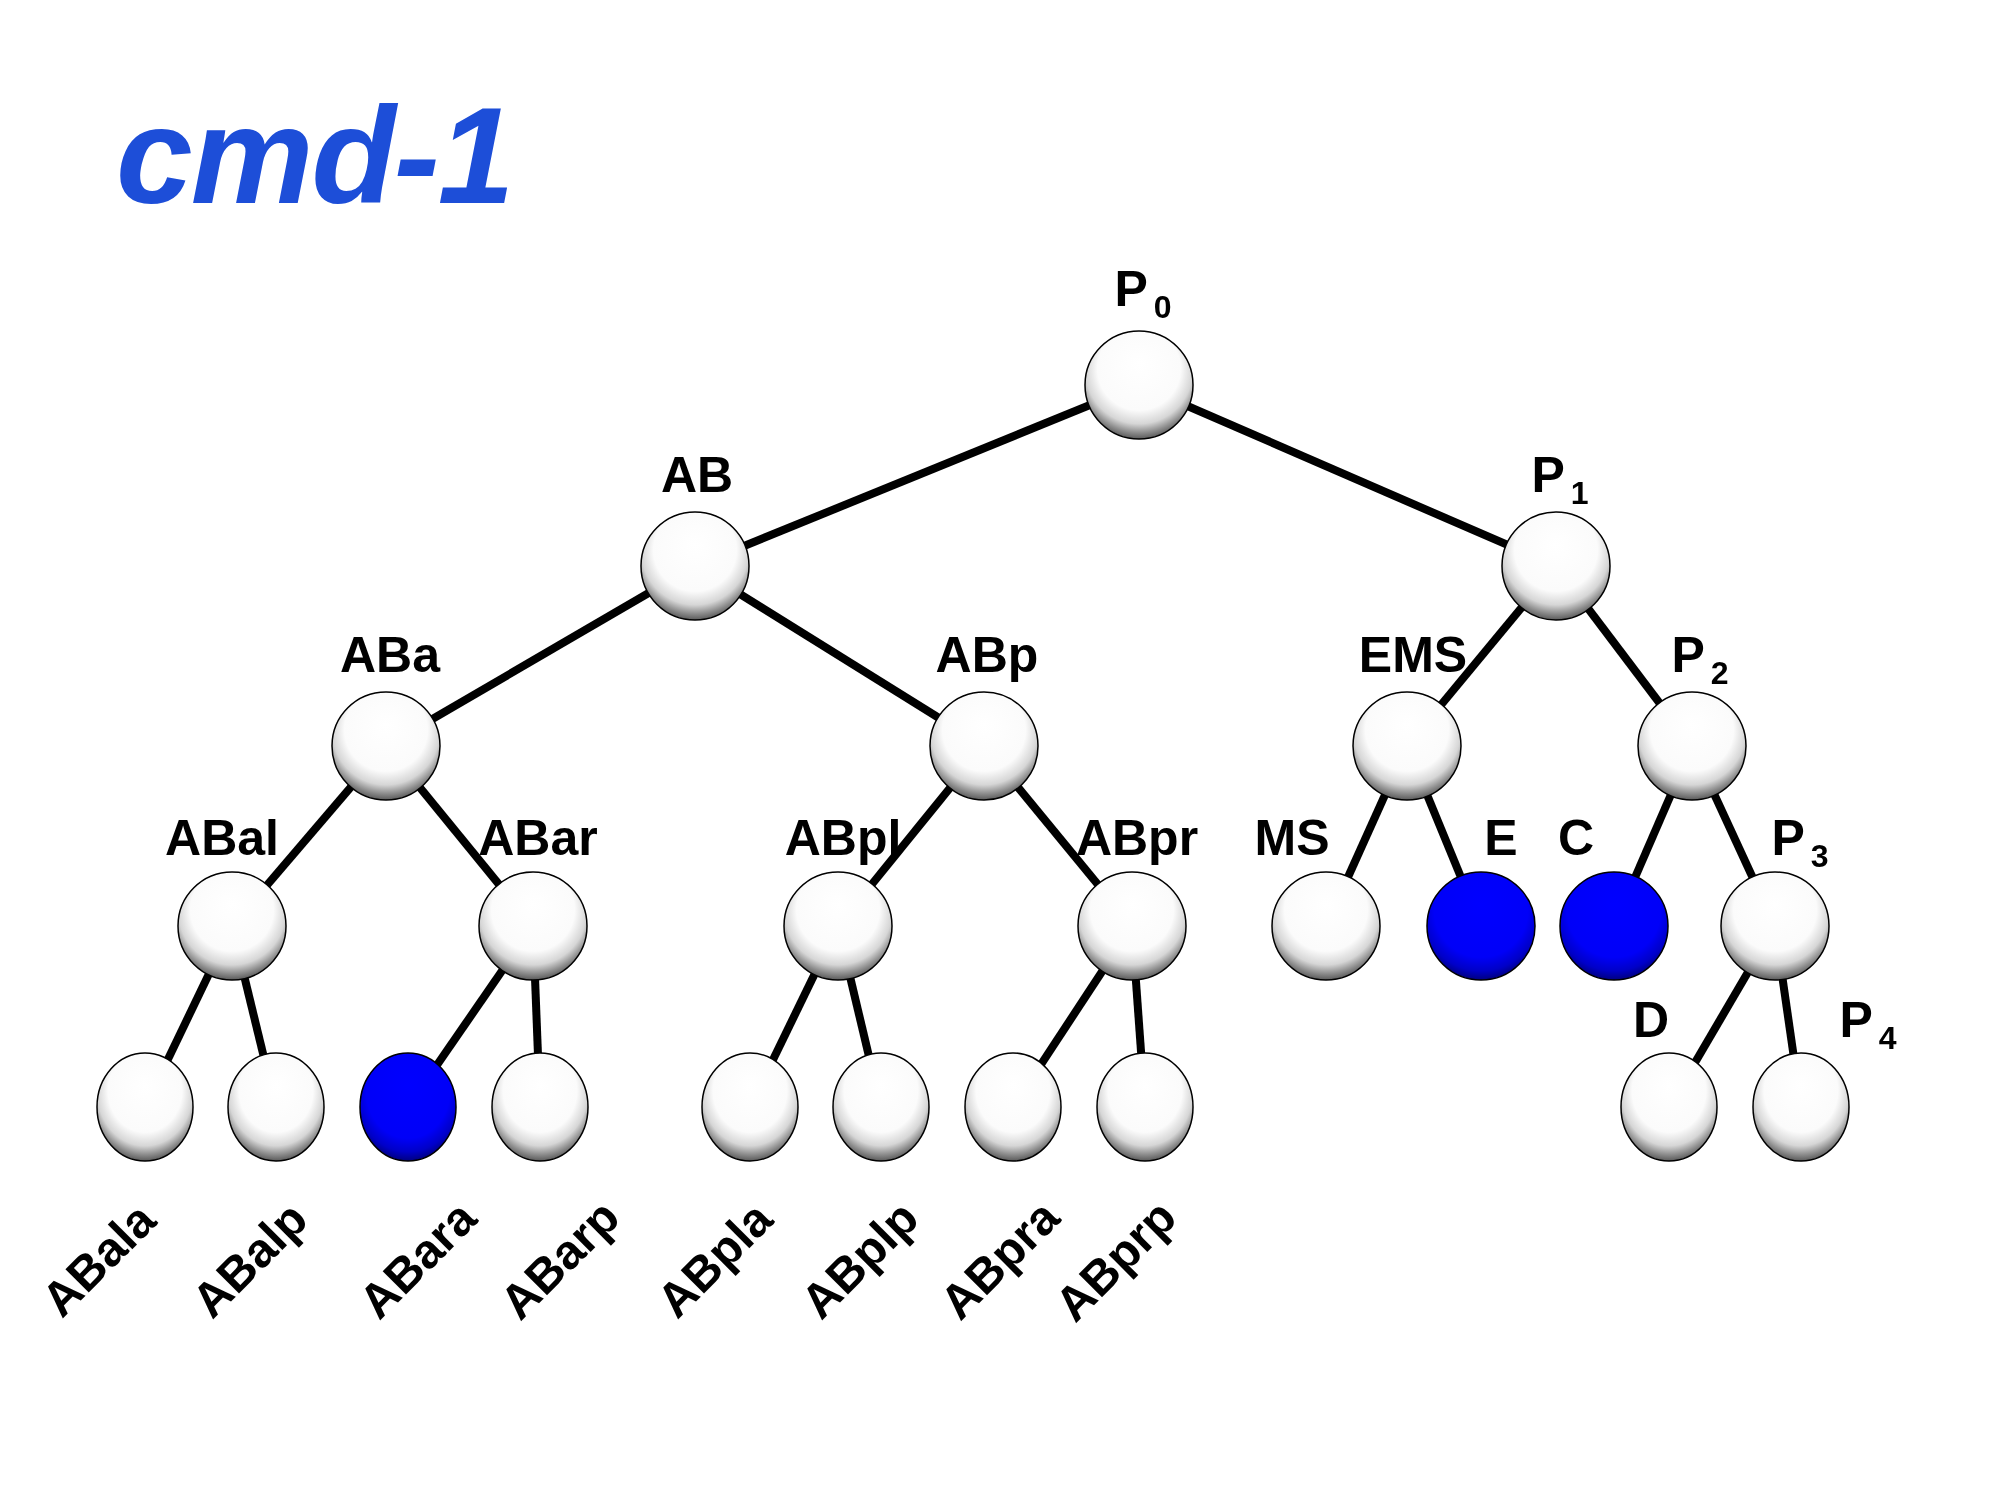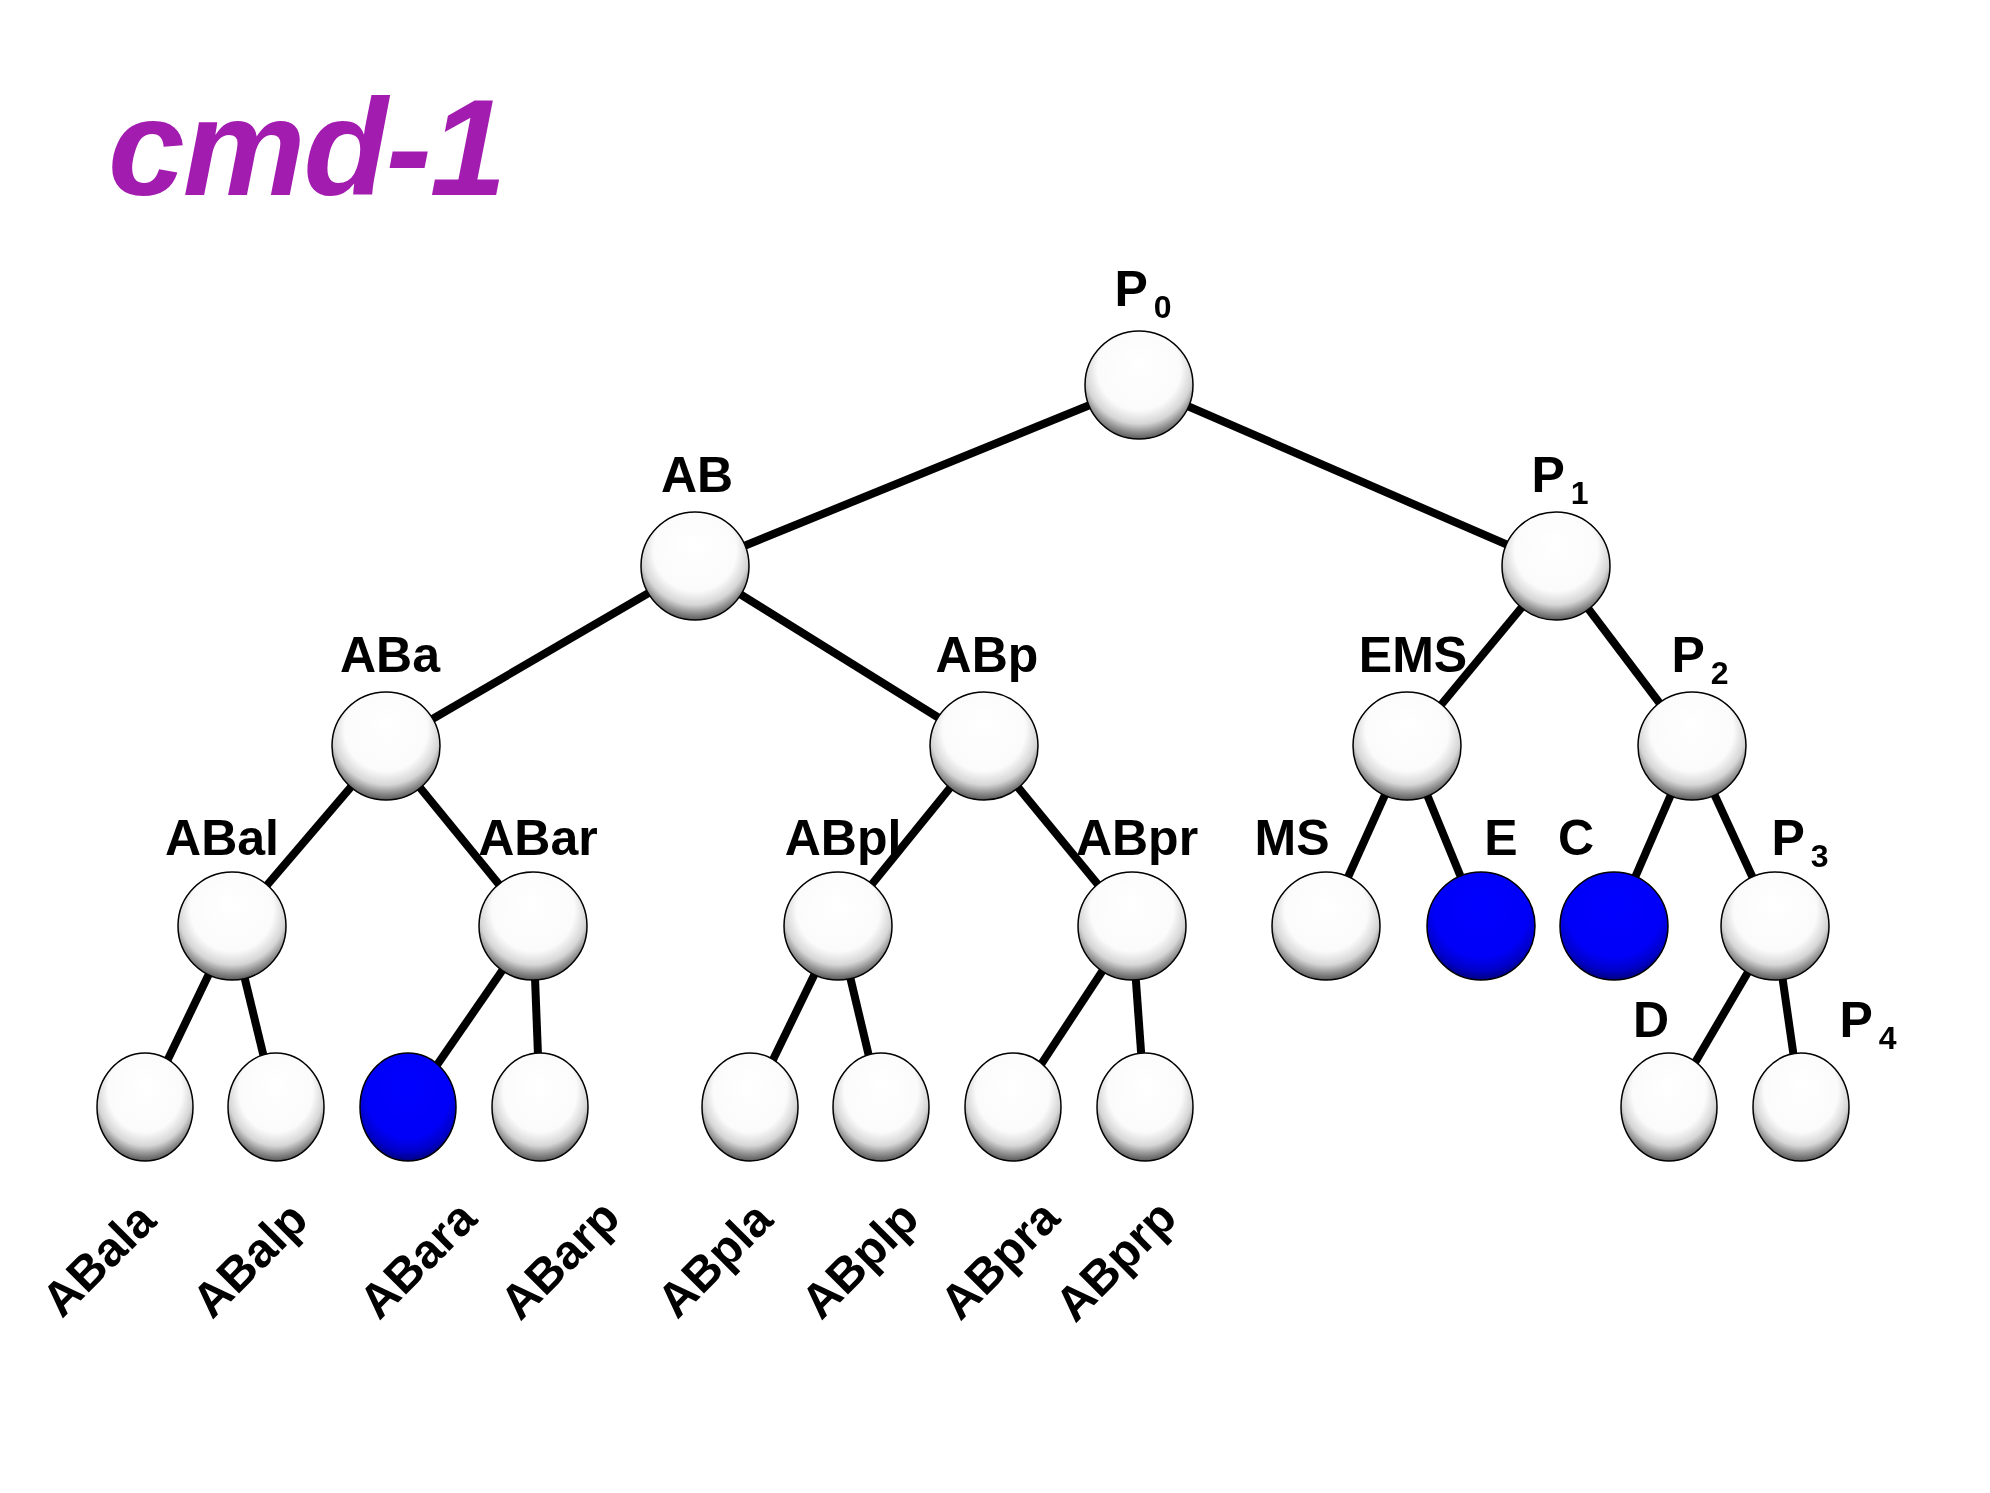--- a/index.html
+++ b/index.html
@@ -1,22 +1,22 @@
 <!DOCTYPE html>
 <html><head>
 <meta charset="utf-8">
 <style>
   html, body { margin: 0; padding: 0; background: #ffffff; }
   body { width: 1990px; height: 1493px; position: relative; overflow: hidden; }
   #title {
     position: absolute; left: 108px; top: 78px;
     font-family: "Liberation Sans", sans-serif;
     font-weight: bold; font-style: italic;
-    font-size: 138px; line-height: 1; color: #a21caf;
-    margin: 0; letter-spacing: -2px;
+    font-size: 138px; line-height: 1; color: #1d4ed8;
+    margin: 8px; letter-spacing: -2px;
   }
   #tree { position: absolute; left: 0; top: 0; }
   .lbl { font-family: "Liberation Sans", sans-serif; font-weight: bold; fill: #000; }
 </style>
 </head>
 <body>
 
 <h1 id="title">cmd-1</h1>
 
 <svg id="tree" width="1990" height="1493" viewBox="0 0 1990 1493">

